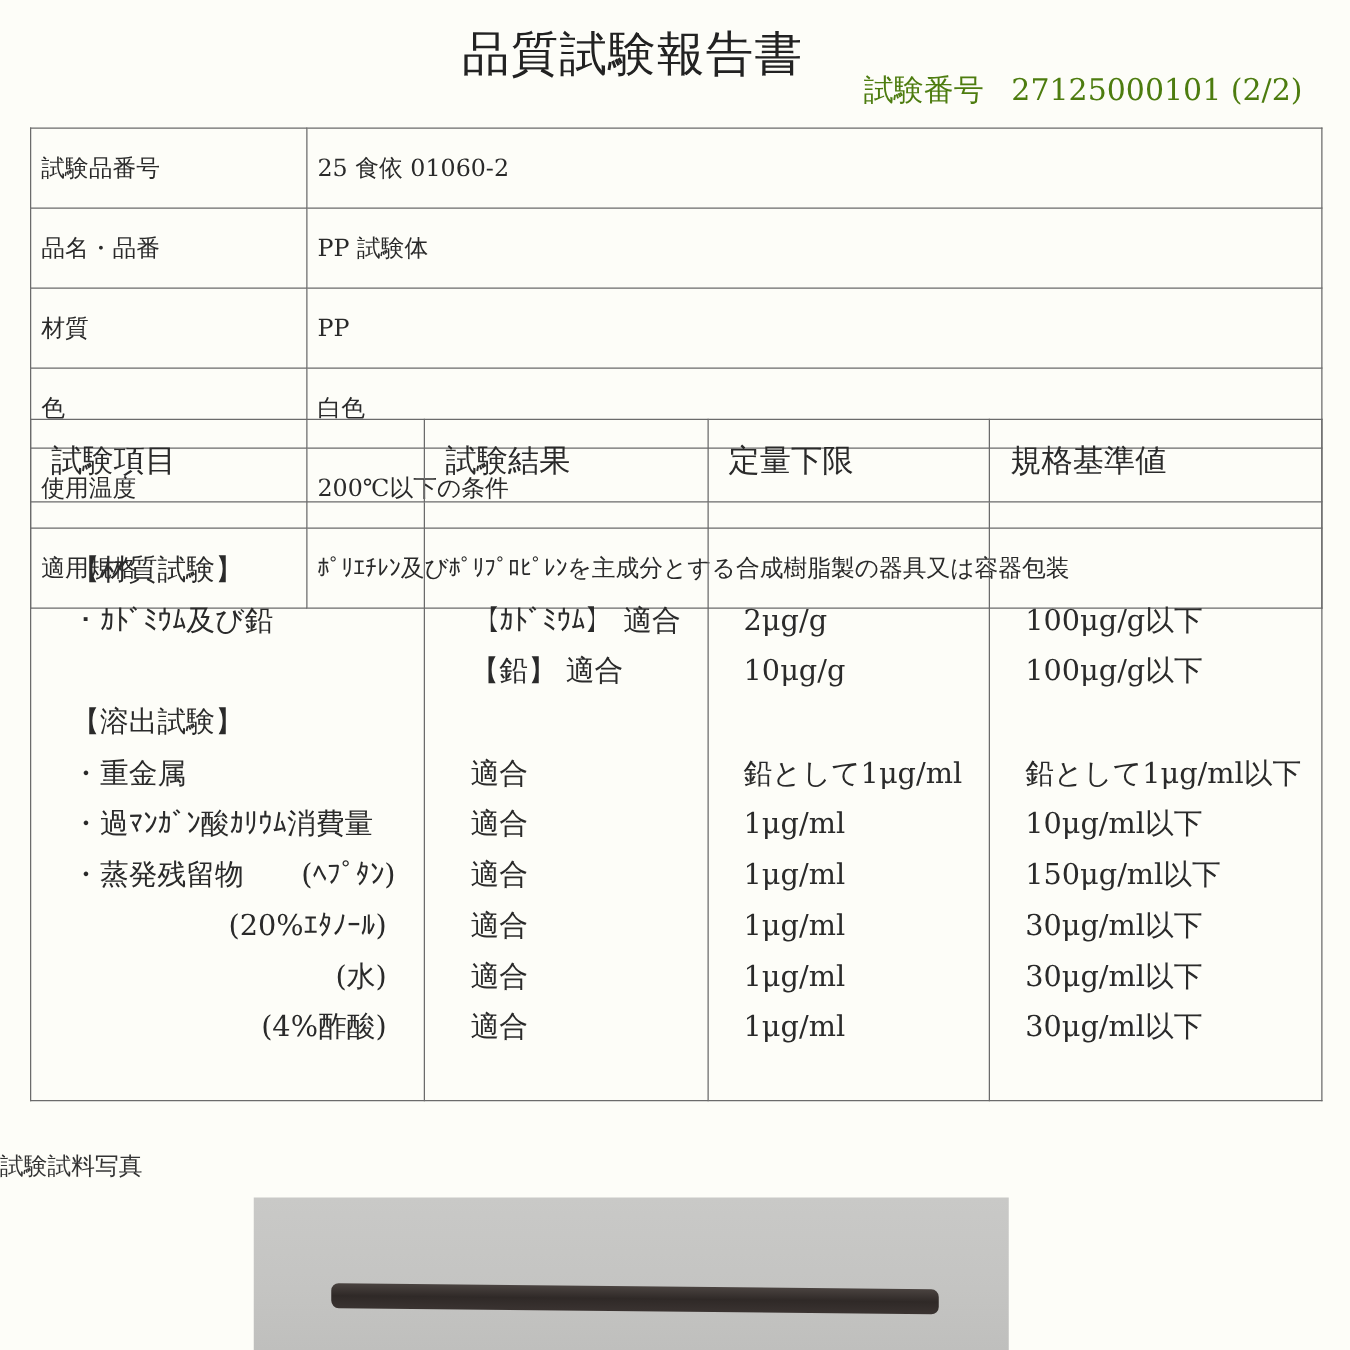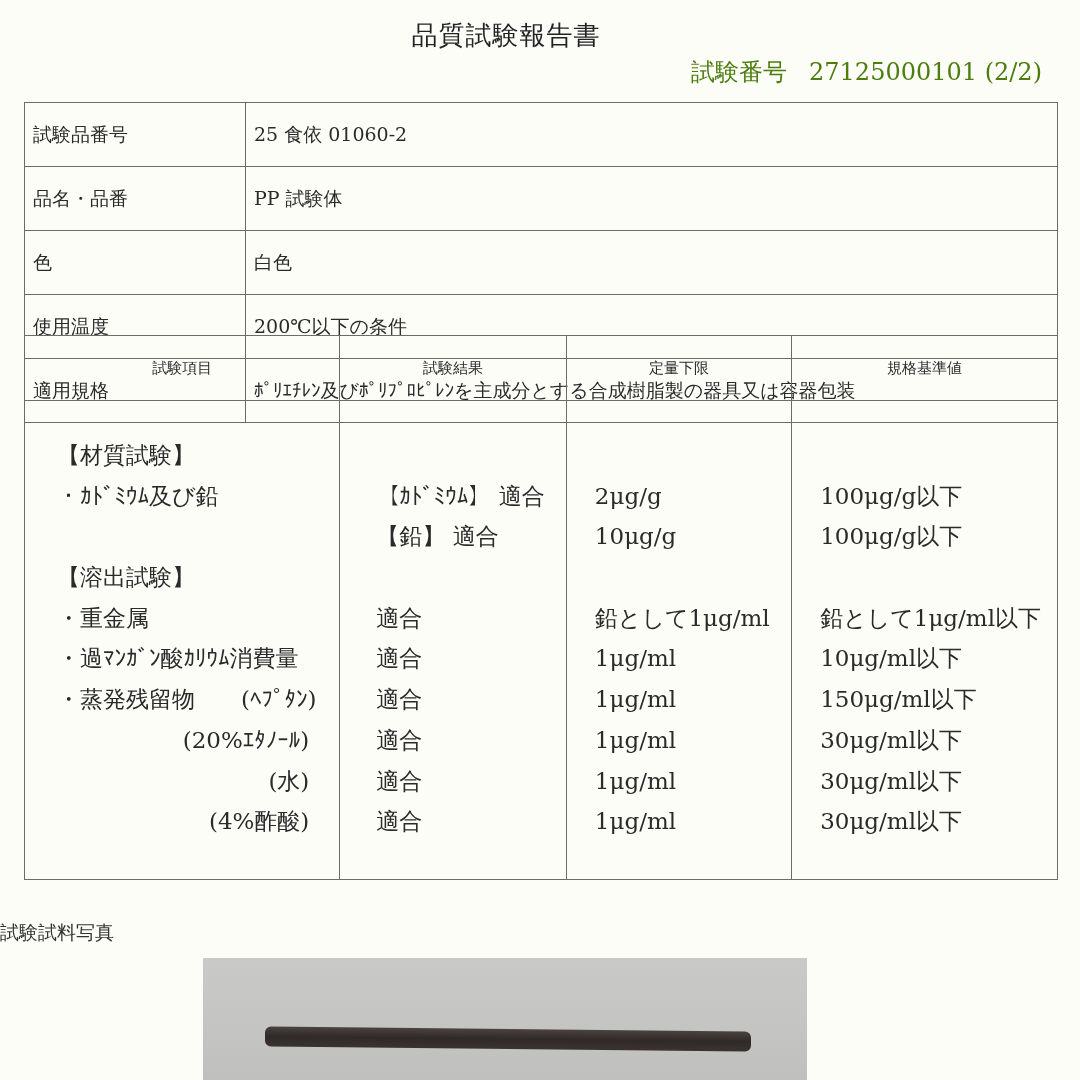--- a/index.html
+++ b/index.html
@@ -5,33 +5,33 @@
     html, body { margin: 0; padding: 0; }
     body {
       width: 1080px; height: 1080px; overflow: hidden;
       background: #fdfdf8;
       font-family: "DejaVu Serif", "Liberation Serif", serif;
       color: #2a2a2a;
       position: relative;
     }
     .title {
       position: absolute; left: 0; width: 1012px; top: 18px;
-      text-align: center; font-size: 26px; letter-spacing: 1px; color: #222;
+      text-align: center; font-size: 38px; letter-spacing: 1px; color: #222;
     }
     .test-no {
       position: absolute; right: 38px; top: 56px; font-size: 24px; color: #4d7c0f;
     }
     .test-no .lbl { margin-right: 22px; }
     table { border-collapse: collapse; position: absolute; left: 24px; width: 1034px; }
     td { border: 1.5px solid #6b6b6b; padding: 16px; }
     .info { top: 102px; }
     .info td { height: 31px; font-size: 19px; padding-left: 8px; vertical-align: middle; }
     .info td.k { width: 196px; }
     .results { top: 335px; }
-    .results .hdr td { height: 32px; text-align: center; font-size: 15px; }
+    .results .hdr td { height: 32px; text-align: left; font-size: 25px; }
     .results .body td { vertical-align: top; height: 446px; }
     .col1 { width: 320px; } .col2 { width: 222px; } .col3 { width: 222px; }
     .line { height: 40.7px; line-height: 40.7px; font-size: 23px; white-space: nowrap; }
     .c1 .line { padding-left: 16px; }
     .c1 .line.sub { text-align: right; padding-right: 14px; padding-left: 0; }
     .c2 .line { padding-left: 20px; }
     .c3 .line, .c4 .line { padding-left: 12px; }
     .body-wrap { padding-top: 18px; }
     .photo-caption {
       position: absolute; left: 0; width: 1005px; top: 920px;
@@ -58,20 +58,24 @@
 
 <table class="info">
   <tbody id="info-body">
       <tr>
         <td class="k">試験品番号</td>
         <td>25 食依 01060-2</td>
       </tr>
       <tr>
         <td class="k">品名・品番</td>
         <td>PP 試験体</td>
+      </tr>
+      <tr>
+        <td class="k">材質</td>
+        <td>PP</td>
       </tr>
       <tr>
         <td class="k">色</td>
         <td>白色</td>
       </tr>
       <tr>
         <td class="k">使用温度</td>
         <td>200℃以下の条件</td>
       </tr>
       <tr>

